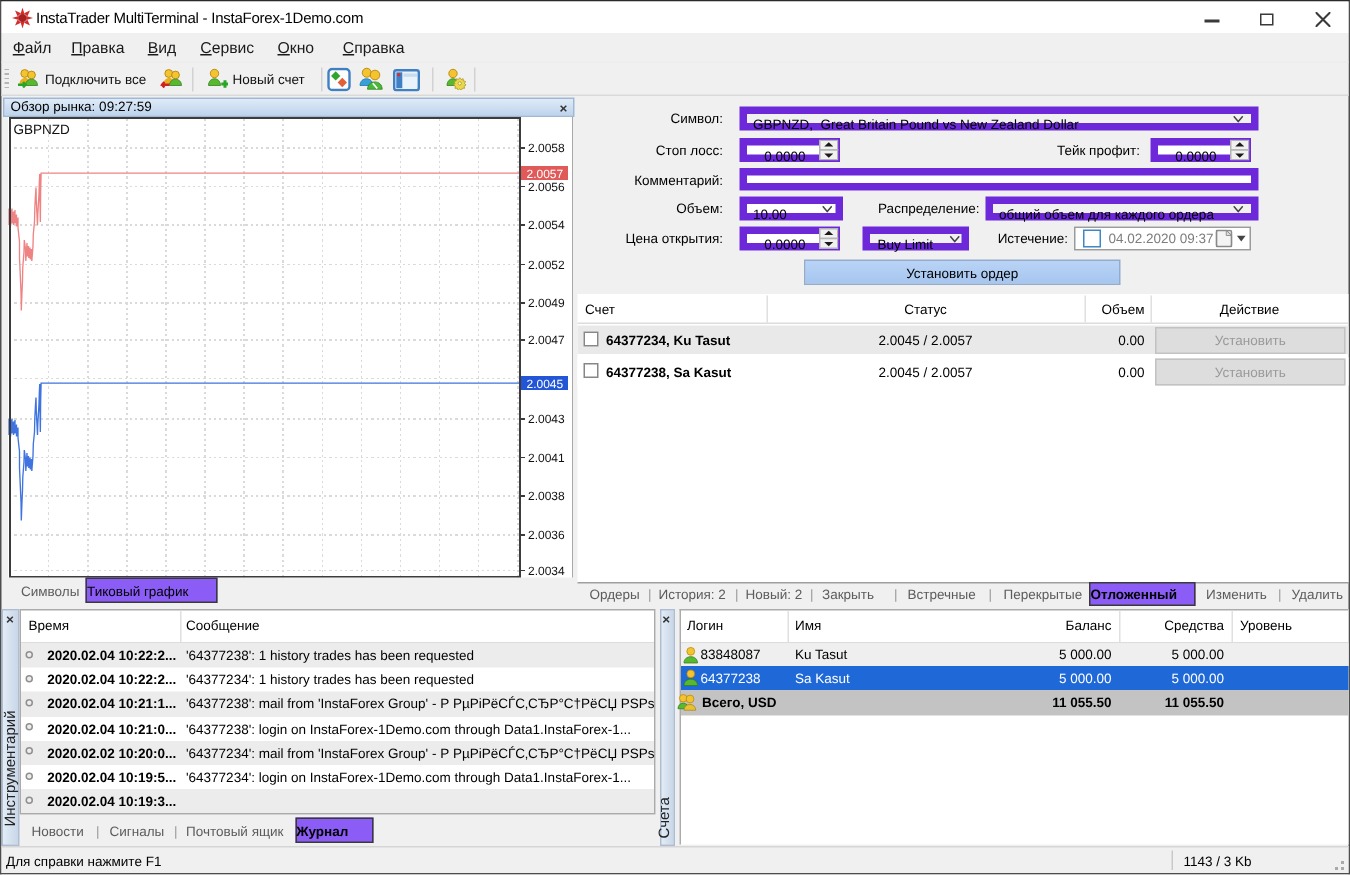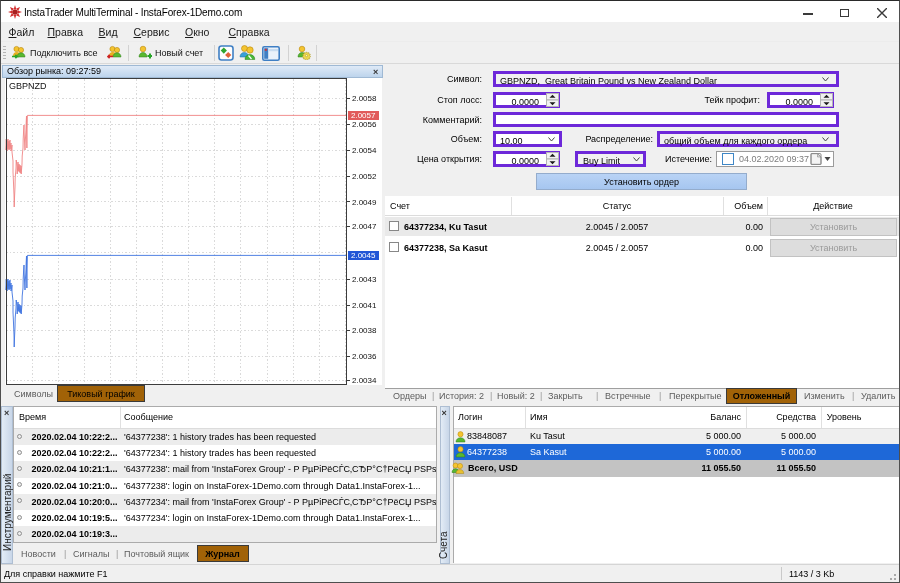--- a/index.html
+++ b/index.html
@@ -7,25 +7,25 @@
 .a{position:absolute}
 .win{position:absolute;left:0;top:0;width:900px;height:583px;border:1px solid #4e4e4e;border-top:1px solid #2a2a2a;background:#f0f0f0}
 .title{position:absolute;left:1px;top:1px;width:898px;height:21px;background:#fff}
 .ttxt{position:absolute;left:23px;top:6px;font-size:10px;letter-spacing:-0.16px;color:#000;white-space:nowrap}
 .menu{position:absolute;left:1px;top:22px;width:898px;height:20px;background:#f0f0f0;border-bottom:1px solid #ececec}
 .mi{position:absolute;top:0;height:20px;line-height:20px;font-size:10.5px;color:#1a1a1a}
 .tool{position:absolute;left:1px;top:42px;width:898px;height:22px;background:#f0f0f0;border-bottom:1px solid #d9d9d9}
 .tsep{position:absolute;top:3px;width:1px;height:16px;background:#d2d2d2}
 .tlbl{position:absolute;top:0;height:22px;line-height:22px;font-size:9px;color:#111;white-space:nowrap}
 .lbl{position:absolute;height:16px;line-height:16px;font-size:9px;color:#000;text-align:right;white-space:nowrap}
-.fld{position:absolute;border:3px solid #6d28d9;background:#fff;font-size:9px}
+.fld{position:absolute;border:5px solid #6d28d9;background:#fff;font-size:9px}
 .combo{background:#f1f1f1}
 .chev{position:absolute;width:7px;height:5px}
 .tab{position:absolute;font-size:9px;color:#5c5c5c;white-space:nowrap}
-.tabact{position:absolute;background:#a16207;border:1px solid #3a3a3a;font-size:9px;font-weight:bold;color:#000;text-align:center}
+.tabact{position:absolute;background:#8b5cf6;border:1px solid #3a3a3a;font-size:9px;font-weight:bold;color:#000;}
 .vstrip{position:absolute;width:12px;background:linear-gradient(90deg,#e3ecf6,#c8d6e8);border:1px solid #aebed2}
 .vtext{position:absolute;transform:rotate(-90deg);transform-origin:0 100%;white-space:nowrap;font-size:10px;color:#222}
 .x{position:absolute;font-size:9px;color:#333;font-weight:bold;line-height:8px}
 .jr{position:absolute;left:14px;width:422px;height:16.2px;font-size:9px;line-height:16px;white-space:nowrap;overflow:hidden}
 .jr i{position:absolute;left:3px;top:4.5px;width:5px;height:5px;border-radius:50%;background:#ededed;border:1.5px solid #8f8f8f}
 .jr b{position:absolute;left:17.5px}
 .jr span{position:absolute;left:110px;font-weight:normal}
 .ar{position:absolute;left:454px;width:445px;height:15px;font-size:9px;line-height:15px;white-space:nowrap}
 .ar span{position:absolute}
 .ar .r{width:100px;text-align:right}
@@ -319,21 +319,21 @@
     <b>2020.02.04 10:21:1...</b>
     <span>'64377238': mail from 'InstaForex Group' - Р РµРіРёСЃС‚СЂР°С†РёСЏ РЅРѕ...</span>
   </div>
 <div class="jr" style="top:477.6px">
     <i></i>
     <b>2020.02.04 10:21:0...</b>
     <span>'64377238': login on InstaForex-1Demo.com through Data1.InstaForex-1...</span>
   </div>
 <div class="jr" style="top:493.8px;background:#ececec">
     <i></i>
-    <b>2020.02.04 10:20:0...</b>
+    <b>2020.02.02 10:20:0...</b>
     <span>'64377234': mail from 'InstaForex Group' - Р РµРіРёСЃС‚СЂР°С†РёСЏ РЅРѕ...</span>
   </div>
 <div class="jr" style="top:510px">
     <i></i>
     <b>2020.02.04 10:19:5...</b>
     <span>'64377234': login on InstaForex-1Demo.com through Data1.InstaForex-1...</span>
   </div>
 <div class="jr" style="top:526.2px;background:#ececec">
     <i></i>
     <b>2020.02.04 10:19:3...</b>

